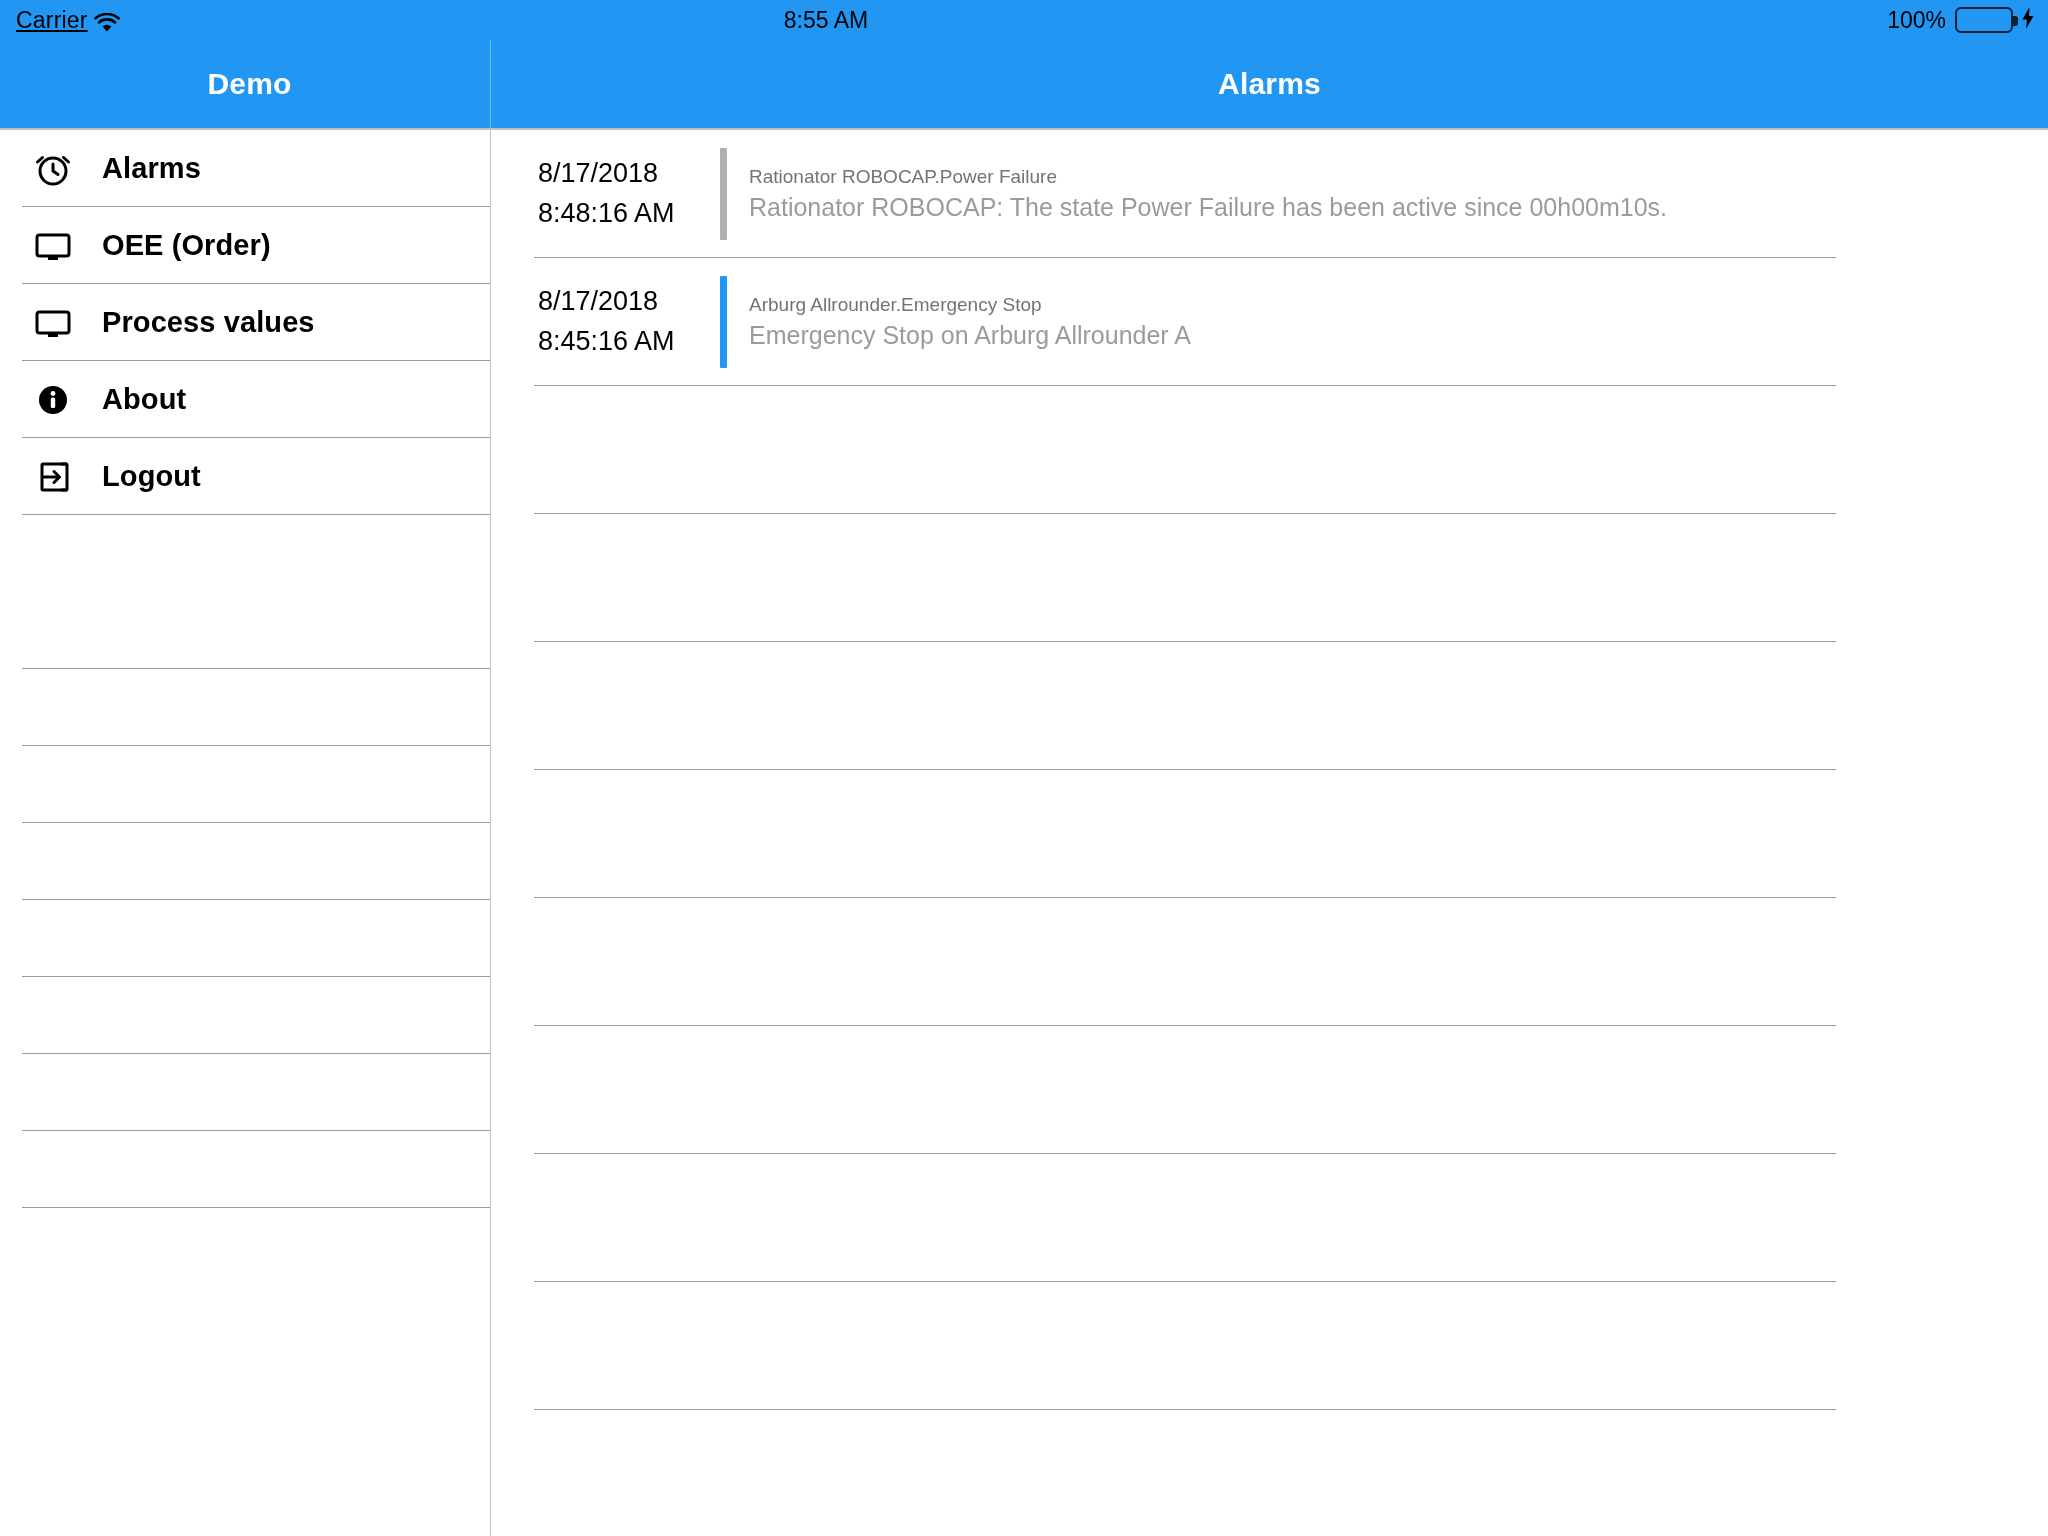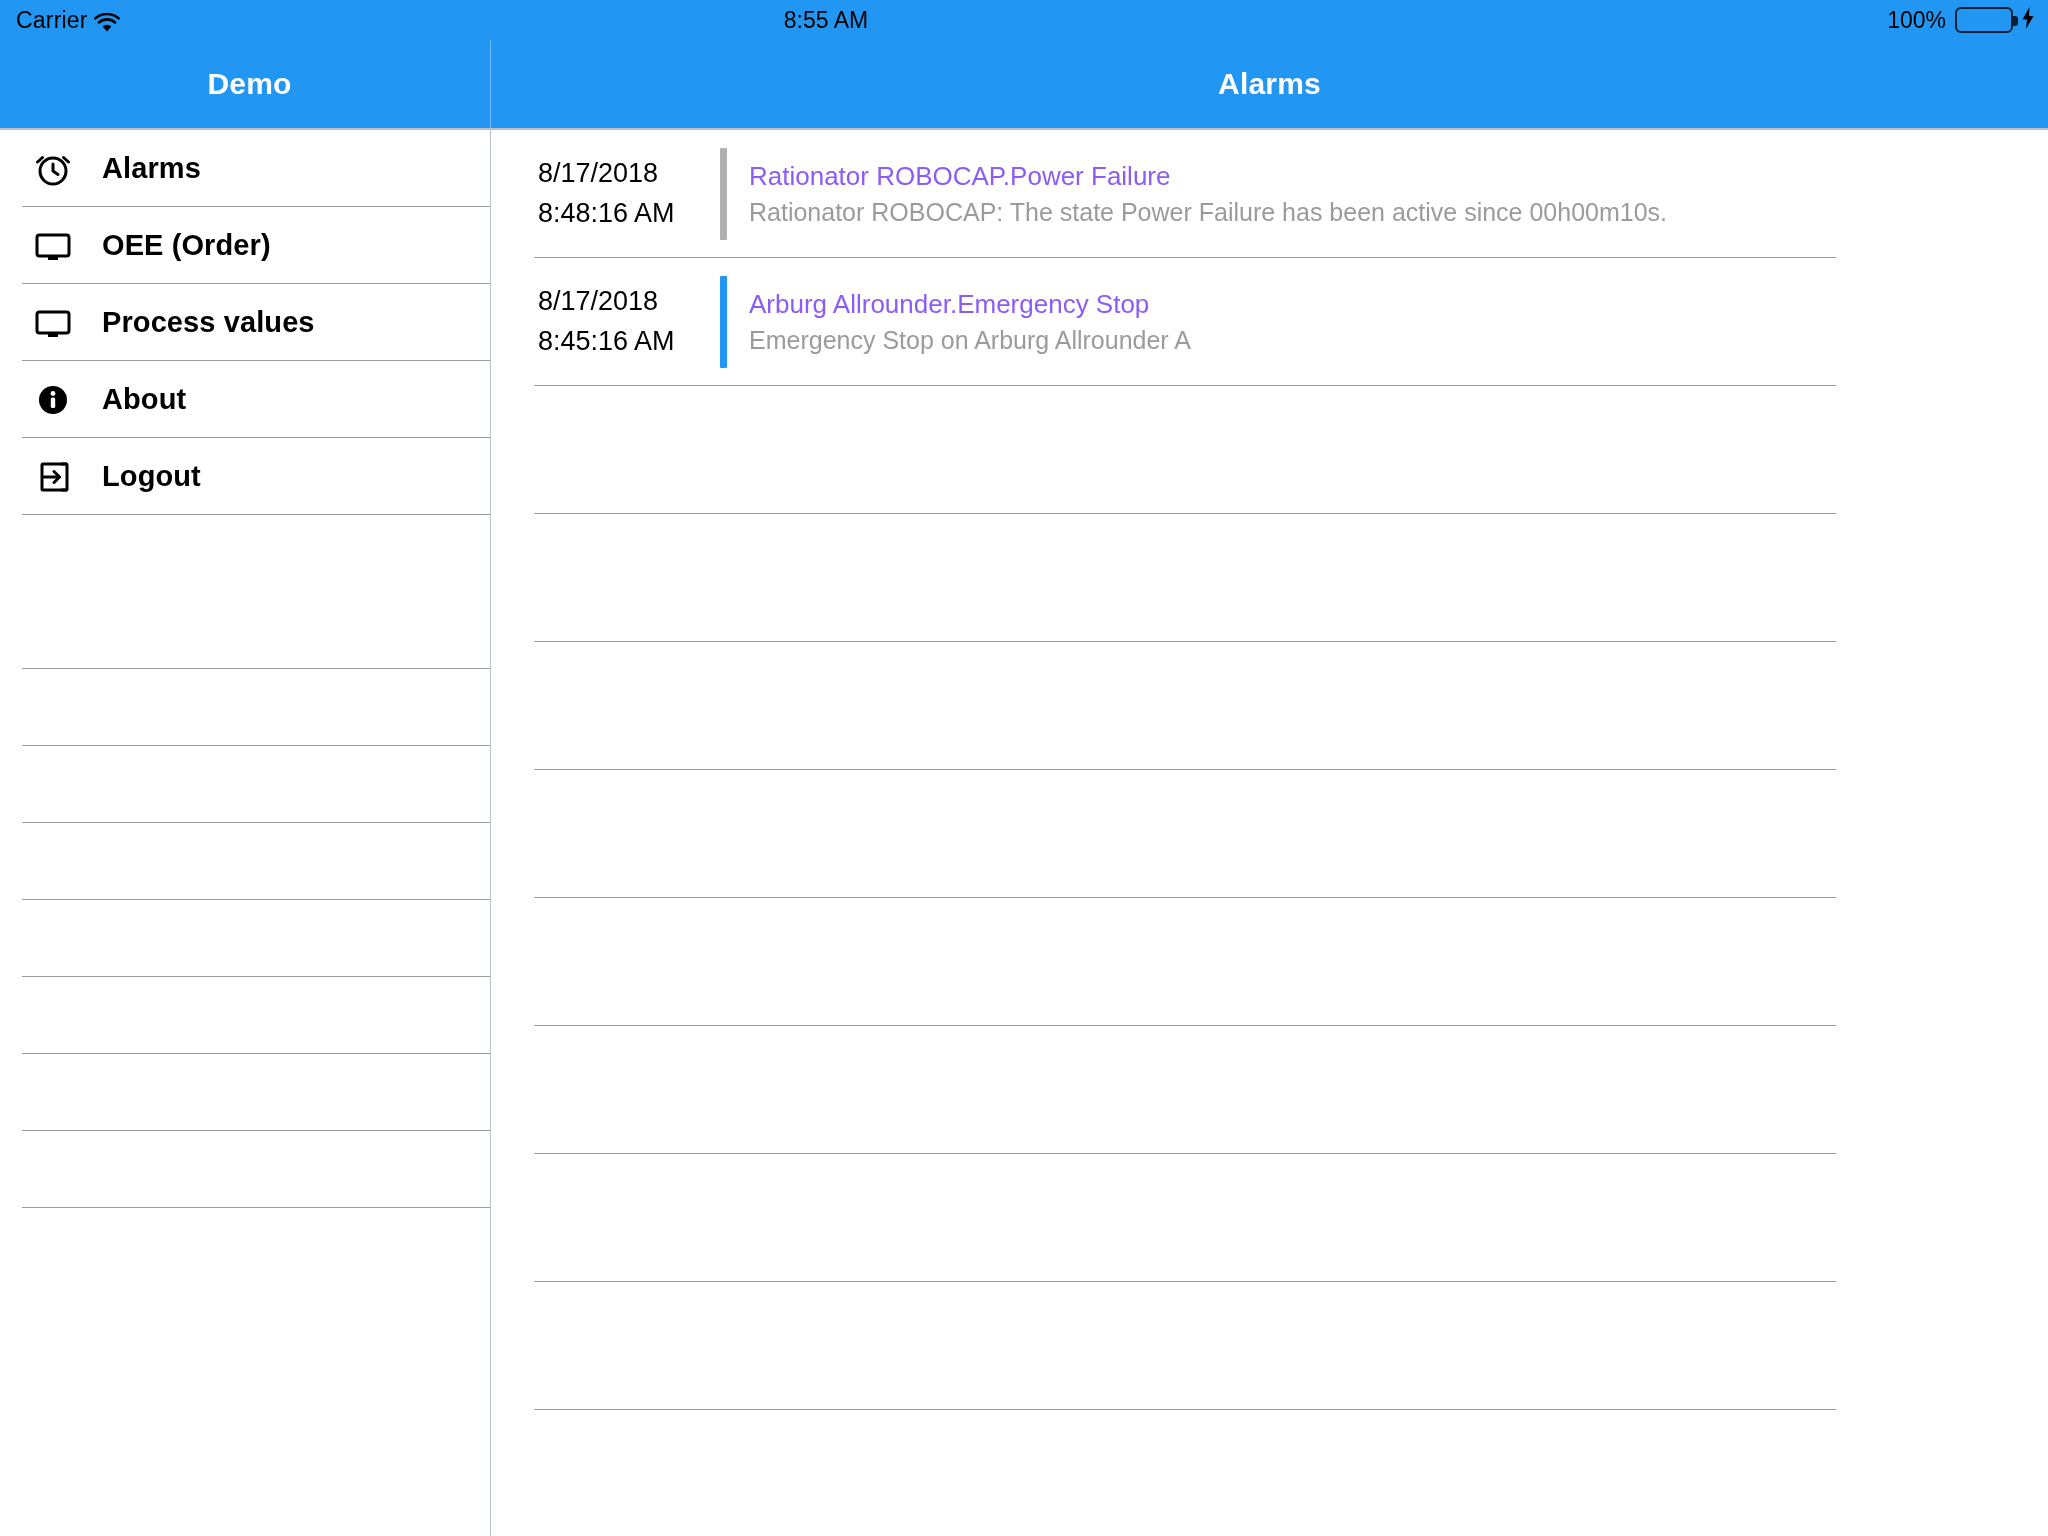--- a/index.html
+++ b/index.html
@@ -14,21 +14,21 @@
   .screen { position:relative; width:2048px; height:1536px; background:#ffffff; }
 
   
   .statusbar {
     position:absolute; top:0; left:0; width:2048px; height:40px;
     background:#2196f3;
     display:flex; align-items:center;
     color:#000;
     font-size:23px;
   }
-  .sb-left { position:absolute; left:16px; display:flex; align-items:center; gap:6px; }
+  .sb-left { position:absolute; left:16px; display:flex; align-items:center; gap:6px;text-decoration:underline; }
   .sb-carrier { font-size:23px; color:#000; letter-spacing:.2px; }
   .wifi-icon { display:inline-block; width:26px; height:20px; position:relative; top:2px; }
   .sb-center {
     position:absolute; left:0; width:1652px; text-align:center;
     font-size:23px; font-weight:400; color:#000;
   }
   .sb-right { position:absolute; right:14px; display:flex; align-items:flex-start; gap:9px; }
   .sb-batterytext { font-size:23px; color:#000; }
   .battery {
     width:58px; height:26px; border:2px solid #0a1f33; border-radius:6px;
@@ -104,21 +104,21 @@
     font-size:27px; color:#000; line-height:1.48;
   }
   .alarm-bar {
     width:7px; height:92px; margin-left:16px; border-radius:1px; flex:0 0 auto;
   }
   .alarm-text {
     margin-left:22px; display:flex; flex-direction:column; justify-content:center; gap:4px;
     overflow:hidden;
   }
   .alarm-title {
-    font-size:26px; color:#8b5cf6; line-height:1.25; white-space:nowrap;
+    font-size:19px; color:#737373; line-height:1.25; white-space:nowrap;
   }
   .alarm-subtitle {
     font-size:25px; color:#9b9b9b; line-height:1.25; white-space:nowrap;
   }
   .empty-alarm-row { position:relative; height:128px; }
   .empty-alarm-row .row-divider {
     position:absolute; bottom:0; left:18px; right:0; height:1px; background:#9a9a9a;
   }
 </style>
 </head>

